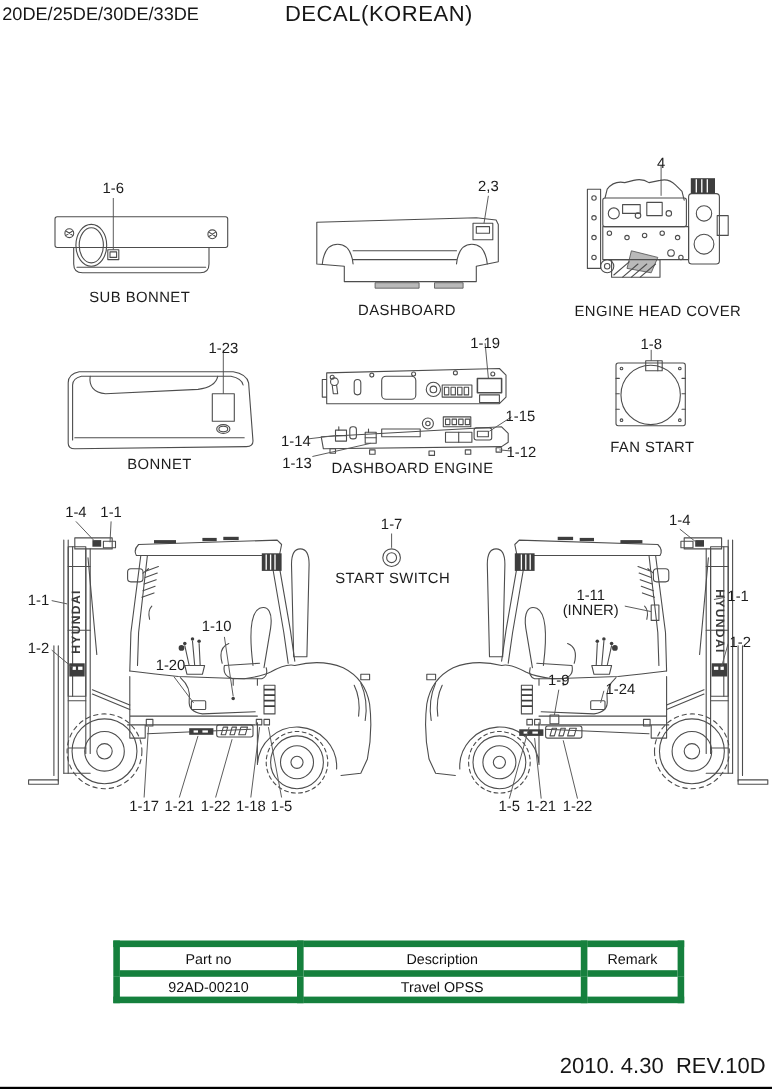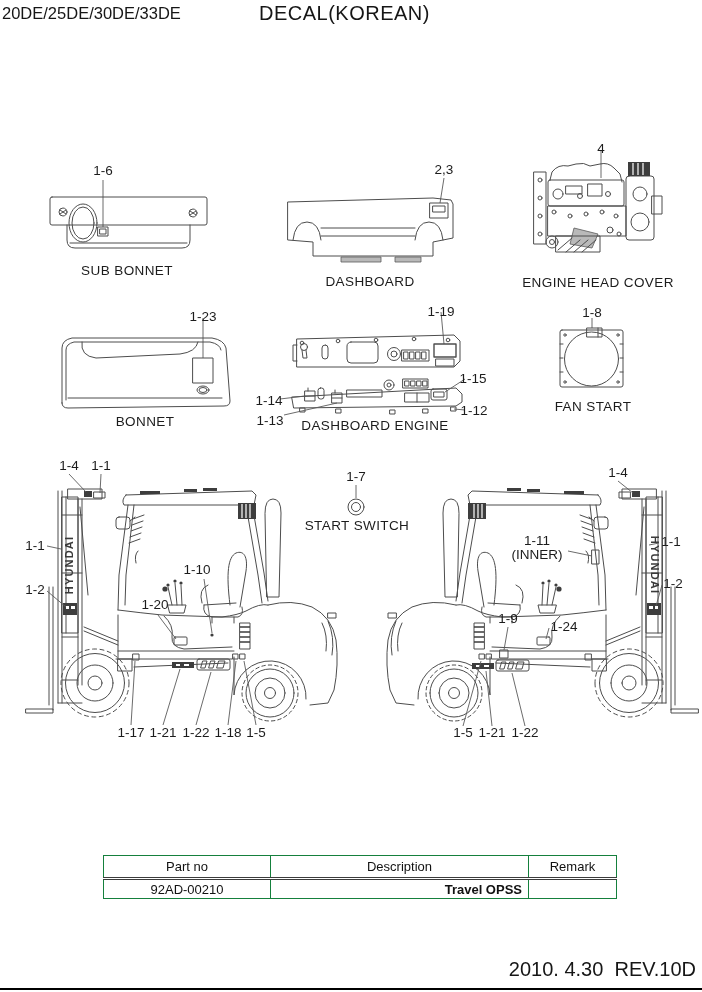--- a/index.html
+++ b/index.html
@@ -15,23 +15,23 @@
   .ft-right{position:absolute;right:6px;top:958px;font-size:20px;white-space:pre;}
   .botline{position:absolute;left:0;top:988px;width:702px;height:2px;background:#000;}
   svg{position:absolute;overflow:visible;}
   svg *{vector-effect:non-scaling-stroke;}
   .ln{stroke:#4d4d4d;stroke-width:1;fill:none;stroke-linecap:round;stroke-linejoin:round;}
   .ld{stroke:#5a5a5a;stroke-width:.9;fill:none;}
   .dk{fill:#3d3d3d;stroke:none;}
   .gy{fill:#b9b9b9;stroke:#5a5a5a;stroke-width:.8;}
   table.pt{position:absolute;left:103px;top:855px;width:513px;border-collapse:collapse;
       font-size:13px;color:#111;table-layout:fixed;}
-  table.pt td{border:1px solid #15803d;padding:0 6px;height:18px;}
+  table.pt td{border:6px solid #15803d;padding:0 6px;height:18px;}
   table.pt tr.h td{border-bottom:3px double #3c3c3c;text-align:center;height:21px;}
-  td.c{text-align:center;} td.l{text-align:right;font-weight:bold;}
+  td.c{text-align:center;} td.l{text-align:center;}
   .brand{font-size:11px;font-weight:bold;letter-spacing:1.2px;fill:#3a3a3a;}
 </style>
 </head>
 <body>
 
 <div class="page">
 
   <div class="hdr-model">20DE/25DE/30DE/33DE</div>
   <div class="hdr-title">DECAL(KOREAN)</div>
 

